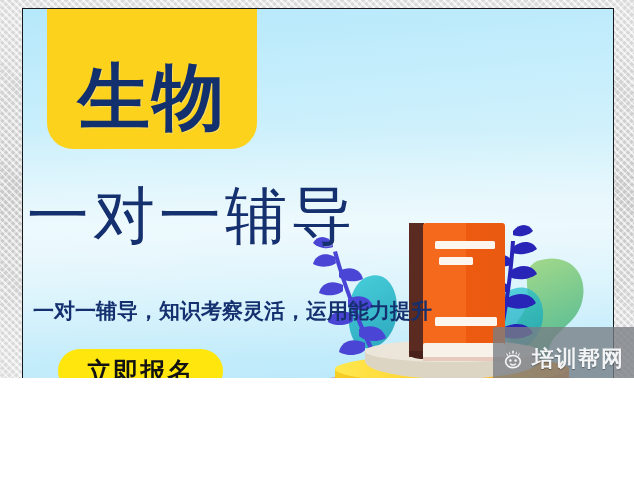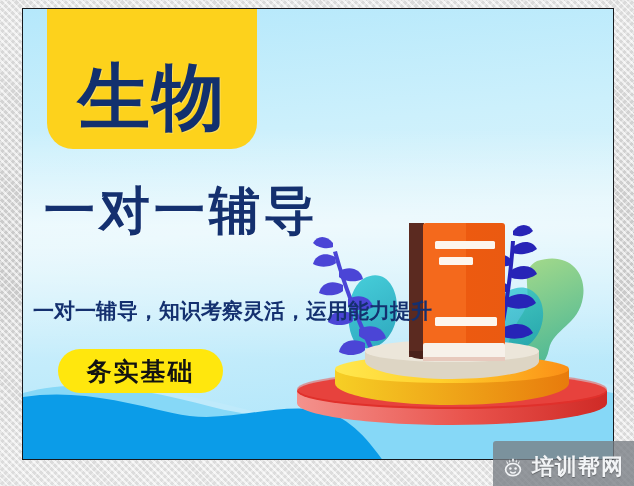--- a/index.html
+++ b/index.html
@@ -11,21 +11,21 @@
     width: 634px;
     height: 486px;
     overflow: hidden;
     font-family: "DejaVu Sans", "Liberation Sans", sans-serif;
   }
 
   
   #poster-frame {
     position: relative;
     width: 634px;
-    height: 486px;
+    height: 378px;
     background-color: #d8d8d8;
     background-image:
       repeating-linear-gradient(45deg,  rgba(255,255,255,.55) 0 2px, rgba(0,0,0,.03) 2px 5px),
       repeating-linear-gradient(-45deg, rgba(255,255,255,.40) 0 2px, rgba(0,0,0,.02) 2px 5px),
       linear-gradient(180deg, #e6e6e6 0%, #d2d2d2 55%, #e9e9e9 100%);
     overflow: hidden;
   }
 
   
   #poster-canvas {
@@ -70,24 +70,24 @@
     font-weight: 700;
     color: #12306e;
     letter-spacing: 2px;
     line-height: 1;
     text-shadow: 1px 1px 0 rgba(255,255,255,.25);
   }
 
   
   #headline {
     position: absolute;
-    left: 21px;
+    left: 4px;
     top: 176px;
-    font-size: 51px;
-    font-weight: 700;
+    font-size: 62px;
+    font-weight: 400;
     color: #14306f;
     letter-spacing: 4px;
     line-height: 1;
     white-space: nowrap;
     text-shadow: 1px 1px 0 rgba(255,255,255,.3);
   }
 
   
   #subtitle {
     position: absolute;
@@ -136,21 +136,21 @@
     height: 230px;
   }
   #scene svg { display:block; width:100%; height:100%; }
 
   
   #watermark {
     position: absolute;
     right: 0px;
     bottom: 0px;
     height: 38px;
-    padding: 7px 10px 0 8px;
+    padding: 13px 10px 0 8px;
     display: flex;
     align-items: center;
     gap: 7px;
     background: rgba(120,126,132,.78);
     border-radius: 3px 0 0 0;
   }
   #watermark .wm-text {
     color: #f2f4f6;
     font-size: 22px;
     font-weight: 700;
@@ -284,21 +284,21 @@
 
     <div id="subject-badge">
       <span class="badge-text">生物</span>
     </div>
 
     <div id="headline">一对一辅导</div>
 
     <div id="subtitle">一对一辅导，知识考察灵活，运用能力提升</div>
 
     <div id="cta-button">
-      <span class="cta-text">务实基础</span>
+      <span class="cta-text">立即报名</span>
     </div>
 
   </div>
 
   <div id="watermark">
     <svg class="wm-icon" viewBox="0 0 24 24">
       <g fill="#f2f4f6">
         <path d="M5.2 5.4 L7.4 8.2 L6.0 8.9 Z"></path>
         <path d="M18.8 5.4 L16.6 8.2 L18.0 8.9 Z"></path>
         <rect x="11.2" y="3.4" width="1.6" height="3.4" rx=".8"></rect>

